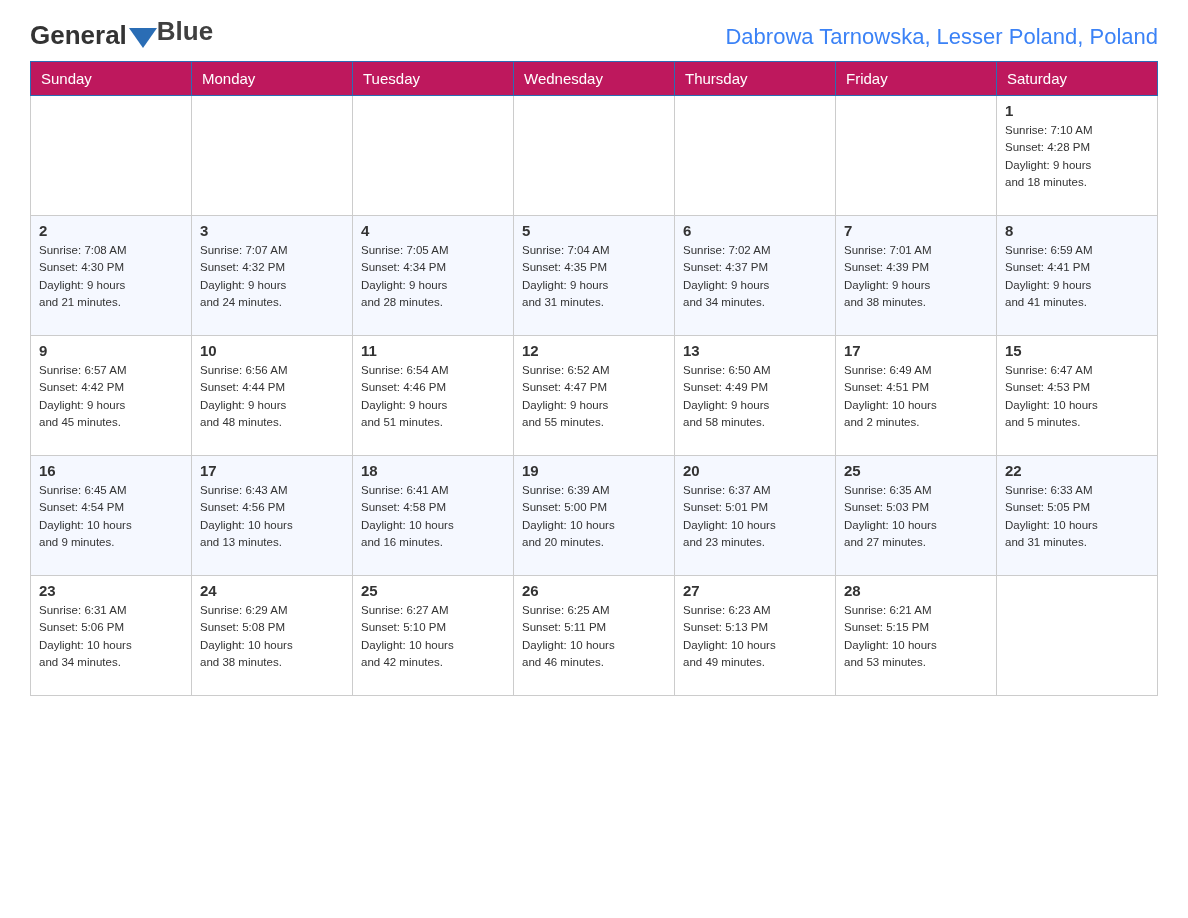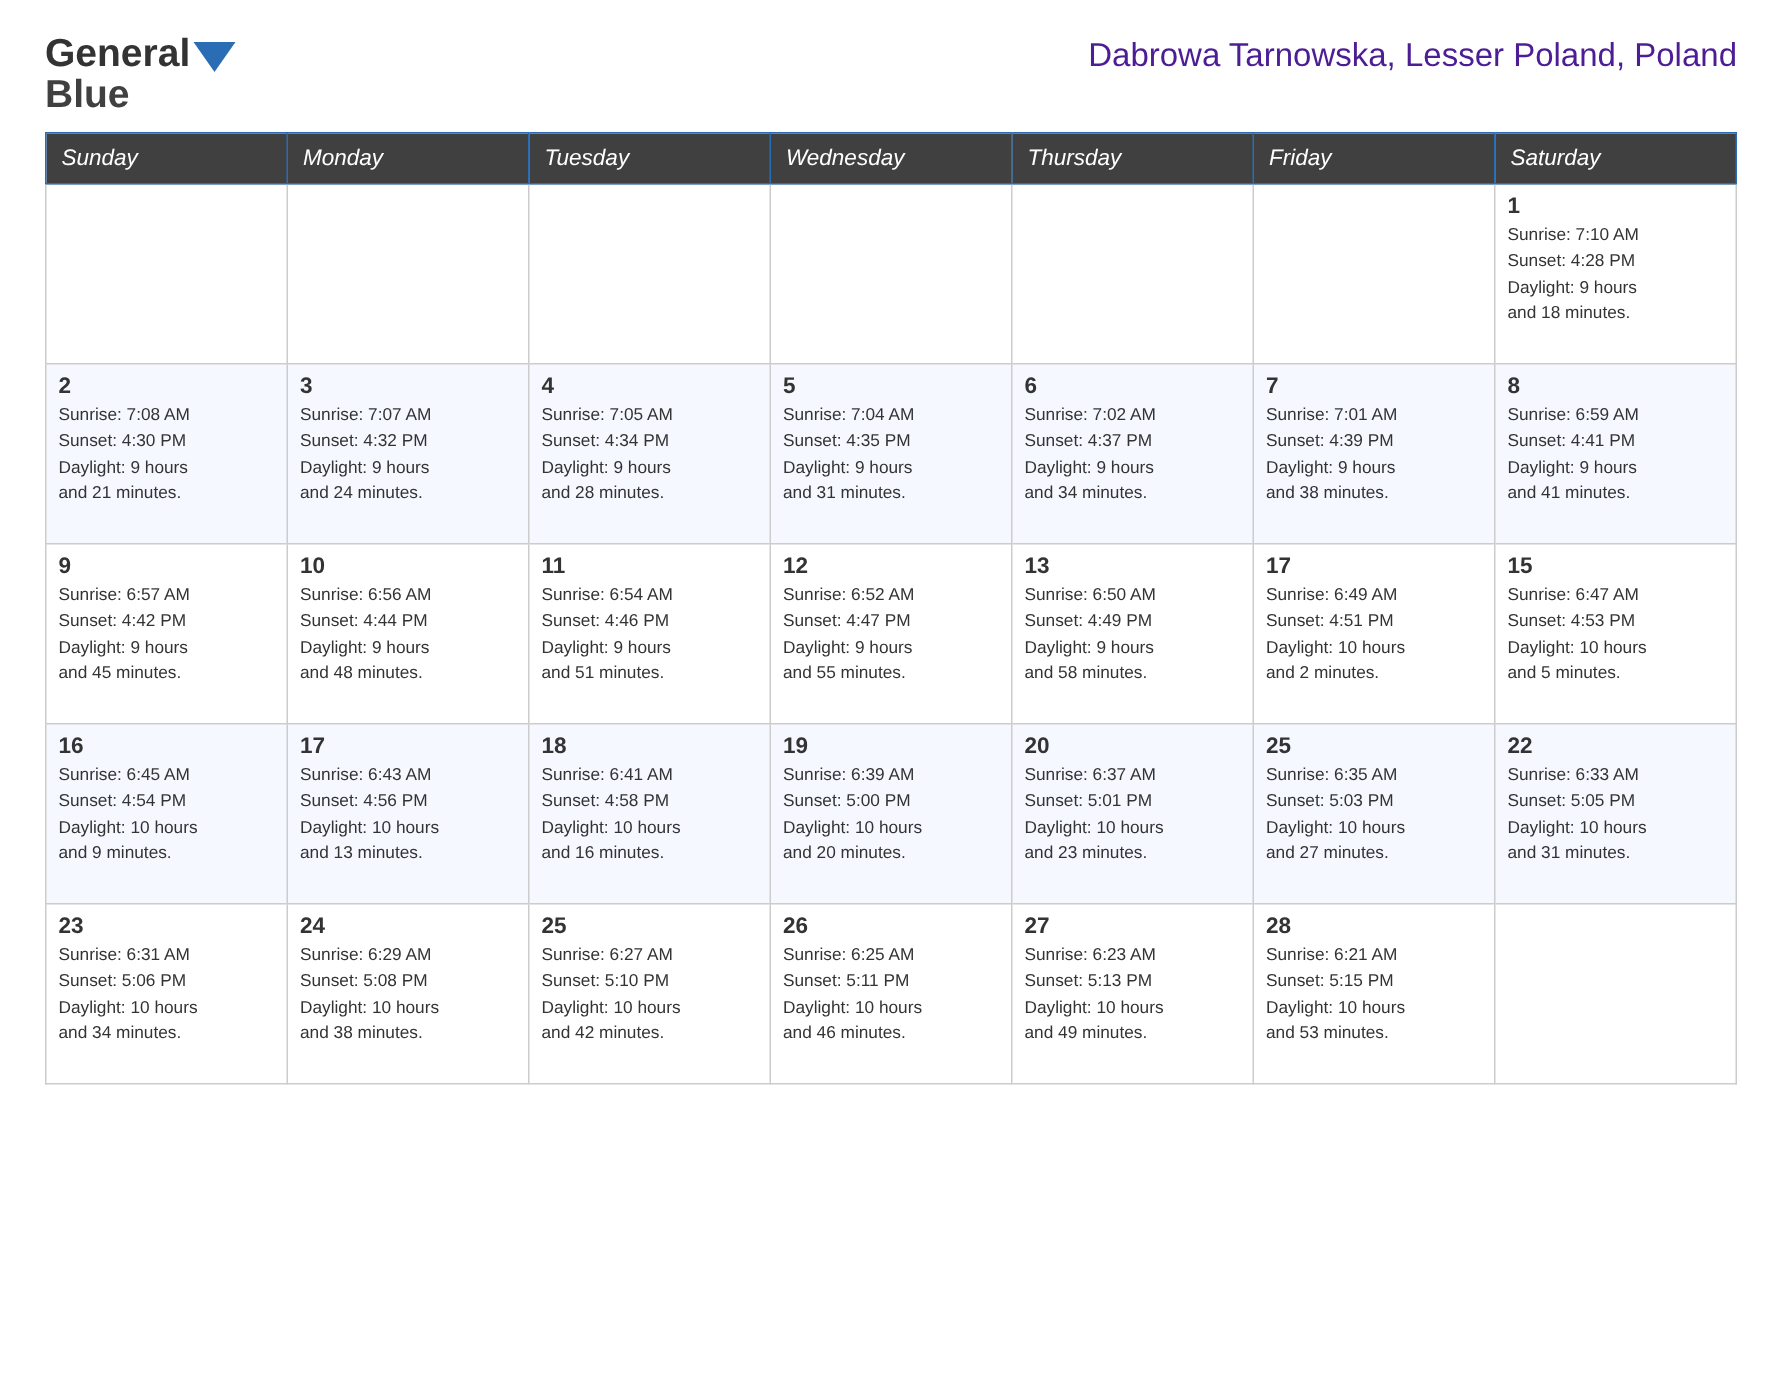--- a/index.html
+++ b/index.html
@@ -12,21 +12,21 @@
       padding: 20px 30px;
     }
     .header {
       display: flex;
       justify-content: space-between;
       align-items: flex-start;
       margin-bottom: 10px;
     }
     .logo {
       display: flex;
-      flex-direction: column;
+      flex-direction: row;
       align-items: flex-start;
     }
     .logo-top {
       display: flex;
       align-items: center;
     }
     .logo-general {
       font-size: 26px;
       font-weight: bold;
       color: #333;
@@ -50,37 +50,36 @@
       text-align: right;
     }
     .page-title {
       font-size: 52px;
       font-weight: bold;
       color: #333;
       line-height: 1.1;
     }
     .subtitle {
       font-size: 22px;
-      color: #4c1d95;
+      color: #3b82f6;
       margin-top: 4px;
     }
     .calendar {
       width: 100%;
       border-collapse: collapse;
       margin-top: 10px;
     }
     .calendar th {
-      background-color: #404040;
+      background-color: #be185d;
       color: #fff;
       font-size: 15px;
       font-weight: normal;
       padding: 8px 10px;
       text-align: left;
       border: 1px solid #2a6db5;
-      font-style: italic;
     }
     .calendar td {
       vertical-align: top;
       width: 14.28%;
       padding: 6px 8px;
       border: 1px solid #ccc;
       font-size: 12px;
       color: #333;
       min-height: 110px;
       height: 120px;

